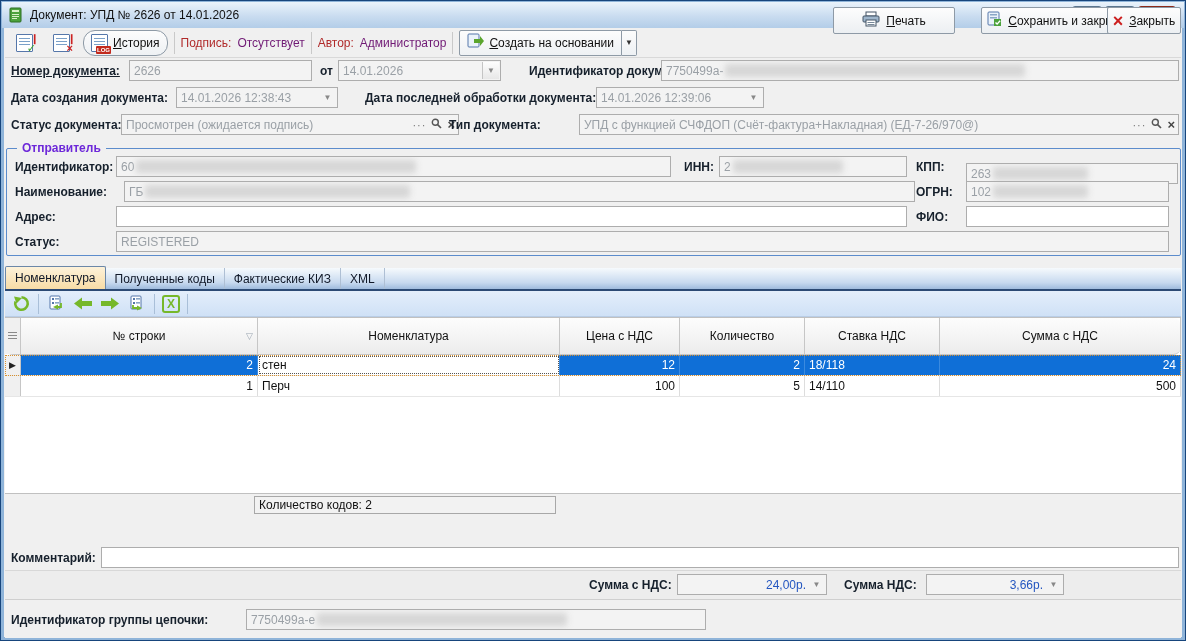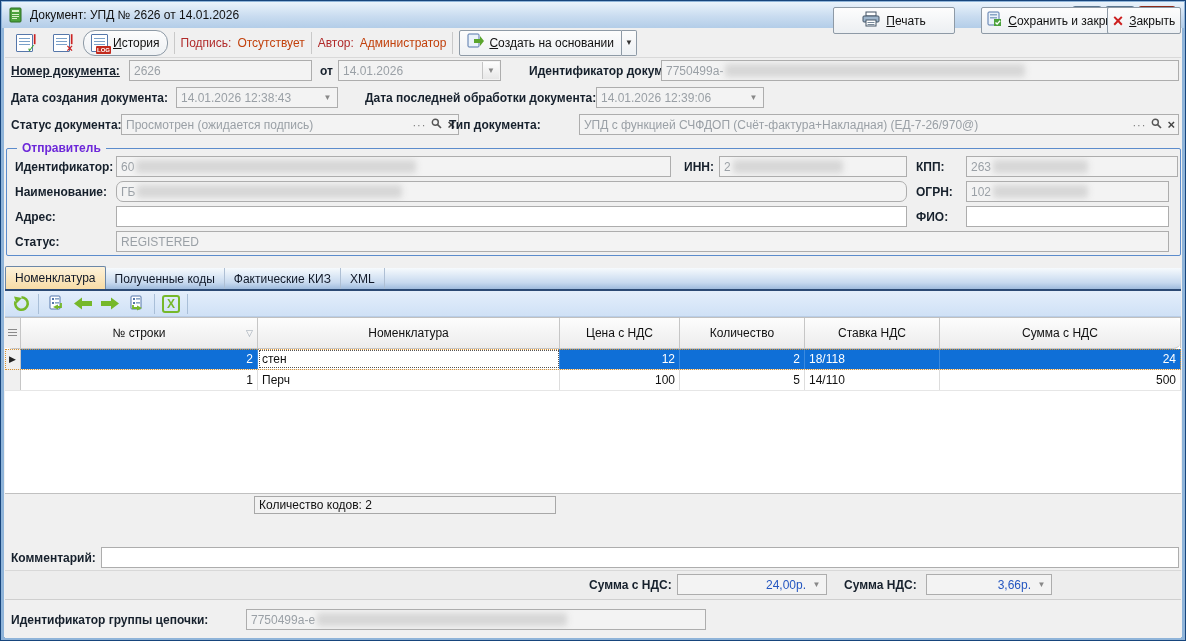--- a/index.html
+++ b/index.html
@@ -26,21 +26,21 @@
   .tbtn.raised { border:1px solid #8e9aa6; border-radius:12px; background:linear-gradient(#fcfcfc,#eef1f4); }
   .tsep { width:1px; height:22px; background:#c9c9c9; }
   .doc-ico { position:relative; width:17px; height:18px; background:#fff; border:1px solid #5577aa; border-radius:1px; }
   .doc-ico i { position:absolute; left:2px; right:2px; height:1px; background:#7aa0c8; }
   .doc-ico i:nth-child(1){top:3px}.doc-ico i:nth-child(2){top:6px}.doc-ico i:nth-child(3){top:9px}
   .mark { position:absolute; right:-4px; bottom:-3px; font-size:11px; font-weight:bold; line-height:1; }
   .mark.ok { color:#3da52e; } .mark.bad { color:#c22; }
   .bang { position:absolute; right:-7px; top:-2px; color:#c22; font-weight:bold; font-size:10px; }
   .log-badge { position:absolute; left:4px; bottom:-3px; background:#c22a1d; color:#fff; font-size:6px; font-weight:bold;
                padding:0 1px; line-height:8px; border-radius:1px; }
-  .lbl-red { color:#b02a2a; font-size:12px; } .lbl-blue { color:#c2410c; font-size:12px; }
+  .lbl-red { color:#b02a2a; font-size:12px; } .lbl-blue { color:#701a75; font-size:12px; }
   .split-arrow { width:15px; height:26px; border:1px solid #8e9aa6; border-left:none; border-radius:0 2px 2px 0;
                  background:linear-gradient(#fcfcfc,#eef1f4); font-size:8px; color:#333; display:flex; align-items:center; justify-content:center; }
   .ul-first { display:inline-block; }
   .ul-first::first-letter { text-decoration:underline; }
   
   .lbl { position:absolute; font-size:12px; font-weight:bold; color:#16202c; line-height:20px; }
   .field { position:absolute; height:21px; border:1px solid #adadad; background:#f3f3f3; color:#9aa0a6;
            font-size:12px; padding:2px 4px; display:flex; align-items:center; overflow:hidden; white-space:nowrap; }
   .field.white { background:#fff; }
   .combo-btn { position:absolute; right:1px; top:1px; bottom:1px; width:17px; background:linear-gradient(#fdfdfd,#e7e7e7);
@@ -58,21 +58,21 @@
             background:linear-gradient(#f6fafd,#c7d9ef 70%,#9fbbdd); border-bottom:2px solid #2c4a74; display:flex; align-items:flex-end; }
   .tab { height:21px; padding:0 9px; font-size:12px; color:#101828; display:flex; align-items:center; border-right:1px solid #aebfd4; }
   .tab.active { background:linear-gradient(#fdf2da,#f8dca6); border:1px solid #6b87a8; border-bottom:none; border-radius:2px 2px 0 0; height:23px; font-weight:normal; }
   
   .gridbar { position:absolute; left:4px; top:290px; right:4px; height:26px; background:linear-gradient(#e4eefb,#cfe1f6);
              display:flex; align-items:center; gap:7px; padding:0 6px; border-bottom:1px solid #b9cde6; }
   .gsep { width:1px; height:20px; background:#a9bfd8; }
   .gico { display:flex; align-items:center; justify-content:center; width:20px; height:20px; }
   
   .grid { position:absolute; left:4px; top:316px; right:4px; bottom:124px; background:#fff; border-top:1px solid #c0c0c0; }
-  .g-header { display:flex; height:31px; background:linear-gradient(#fdfdfd,#ececec); border-bottom:1px solid #c6c6c6;border-radius:8px; }
+  .g-header { display:flex; height:37px; background:linear-gradient(#fdfdfd,#ececec); border-bottom:1px solid #c6c6c6;border-radius:8px; }
   .g-hcell { border-right:1px solid #c6c6c6; font-size:12px; color:#111; display:flex; align-items:center; justify-content:center; position:relative; }
   .g-hcell .filter { position:absolute; right:4px; color:#9aa5b1; font-size:9px; }
   .g-row { display:flex; height:21px; border-bottom:1px solid #e6e6e6; font-size:12px; color:#111; }
   .g-cell { border-right:1px solid #ddd; padding:0 4px; display:flex; align-items:center; overflow:hidden; }
   .num { justify-content:flex-end; }
   .g-row.selected { background:#0f6fd7; color:#fff; outline:1px dotted #d8912f; outline-offset:-1px; }
   .g-row.selected .g-cell { border-right-color:#3a8adf; }
   .g-row.selected .editcell { background:#fff; color:#111; outline:1px dotted #555; outline-offset:-2px; }
   .ind { width:16px; background:#f0f0f0; border-right:1px solid #c6c6c6; display:flex; align-items:center; justify-content:center; color:#222; font-size:9px; }
   .g-row .ind { background:#f0f0f0; }
@@ -225,27 +225,27 @@
   <div class="field" style="left:115px; top:155px; width:555px;">
     <span>60</span>
       <span class="blur" style="width:280px"></span>
   </div>
   <span class="lbl" style="left:683px; top:156px;">ИНН:</span>
   <div class="field" style="left:718px; top:155px; width:188px;">
     <span>2</span>
       <span class="blur" style="width:110px"></span>
   </div>
   <span class="lbl" style="left:915px; top:156px;">КПП:</span>
-  <div class="field" style="left:965px; top:155px; width:212px;">
+  <div class="field" style="left:965px; top:162px; width:212px;">
     <span>263</span>
       <span class="blur" style="width:95px"></span>
   </div>
 
   <span class="lbl" style="left:14px; top:181px;">Наименование:</span>
-  <div class="field" style="left:115px; top:180px; width:791px;border-radius:7px;">
+  <div class="field" style="left:123px; top:180px; width:791px;">
     <span>ГБ</span>
       <span class="blur" style="width:265px"></span>
   </div>
   <span class="lbl" style="left:915px; top:181px;">ОГРН:</span>
   <div class="field" style="left:965px; top:180px; width:203px;">
     <span>102</span>
       <span class="blur" style="width:95px"></span>
   </div>
 
   <span class="lbl" style="left:14px; top:206px;">Адрес:</span>
@@ -358,21 +358,21 @@
       <span></span>
     </div>
 
   <div class="totals"></div>
   <span class="lbl" style="left:588px; top:574px;">Сумма с НДС:</span>
   <div class="field" style="left:676px; top:573px; width:150px;">
     <span class="blue-val" style="position:absolute; right:20px;">24,00р.</span>
     <span class="combo-btn" style="background:none;border:none;">▼</span>
   </div>
   <span class="lbl" style="left:843px; top:574px;">Сумма НДС:</span>
-  <div class="field" style="left:925px; top:573px; width:126px;">
+  <div class="field" style="left:925px; top:573px; width:138px;">
     <span class="blue-val" style="position:absolute; right:20px;">3,66р.</span>
     <span class="combo-btn" style="background:none;border:none;">▼</span>
   </div>
 
   <div class="bottom"></div>
   <span class="lbl" style="left:10px; top:609px;">Идентификатор группы цепочки:</span>
   <div class="field" style="left:245px; top:608px; width:460px;">
     <span>7750499a-e</span>
       <span class="blur" style="width:250px"></span>
   </div>

